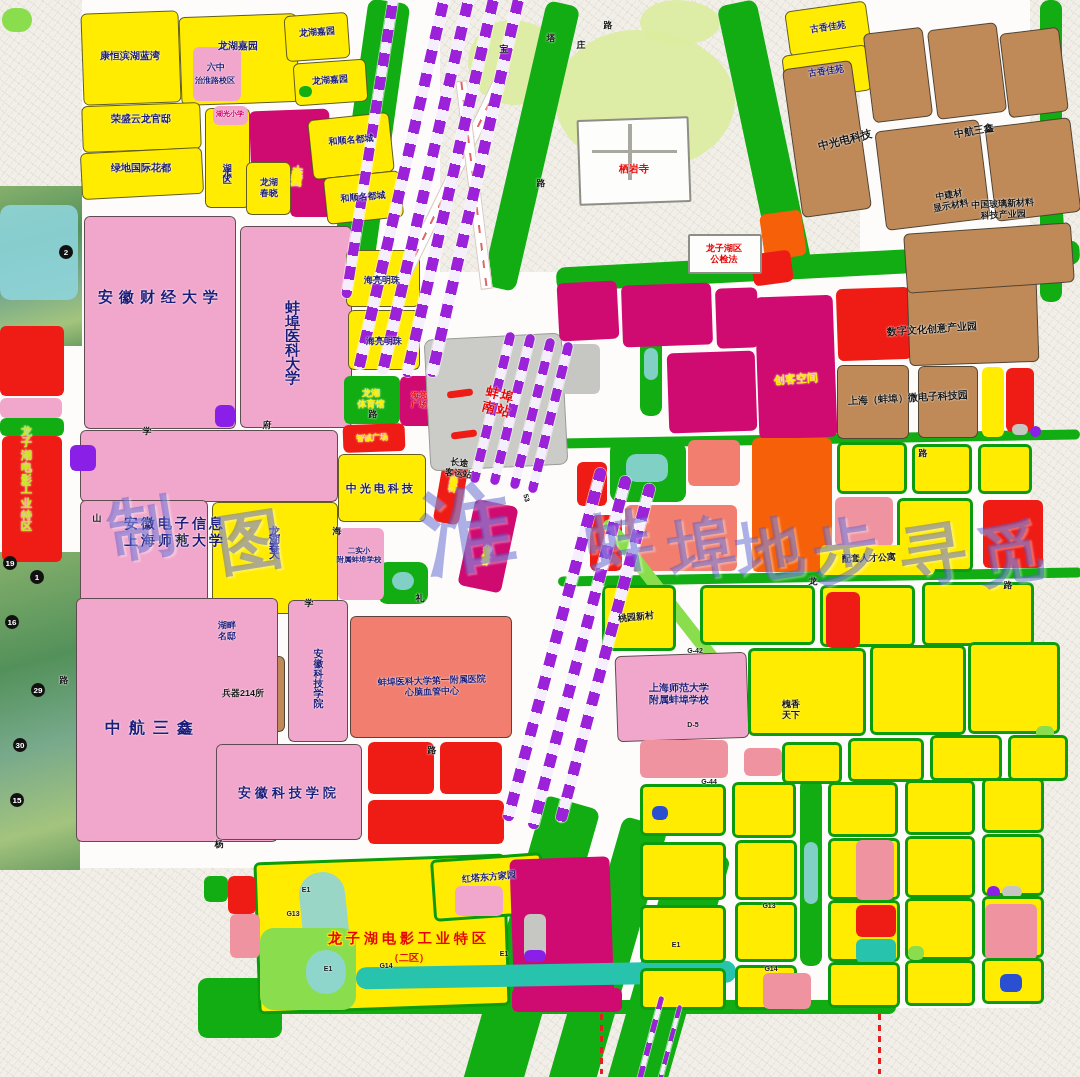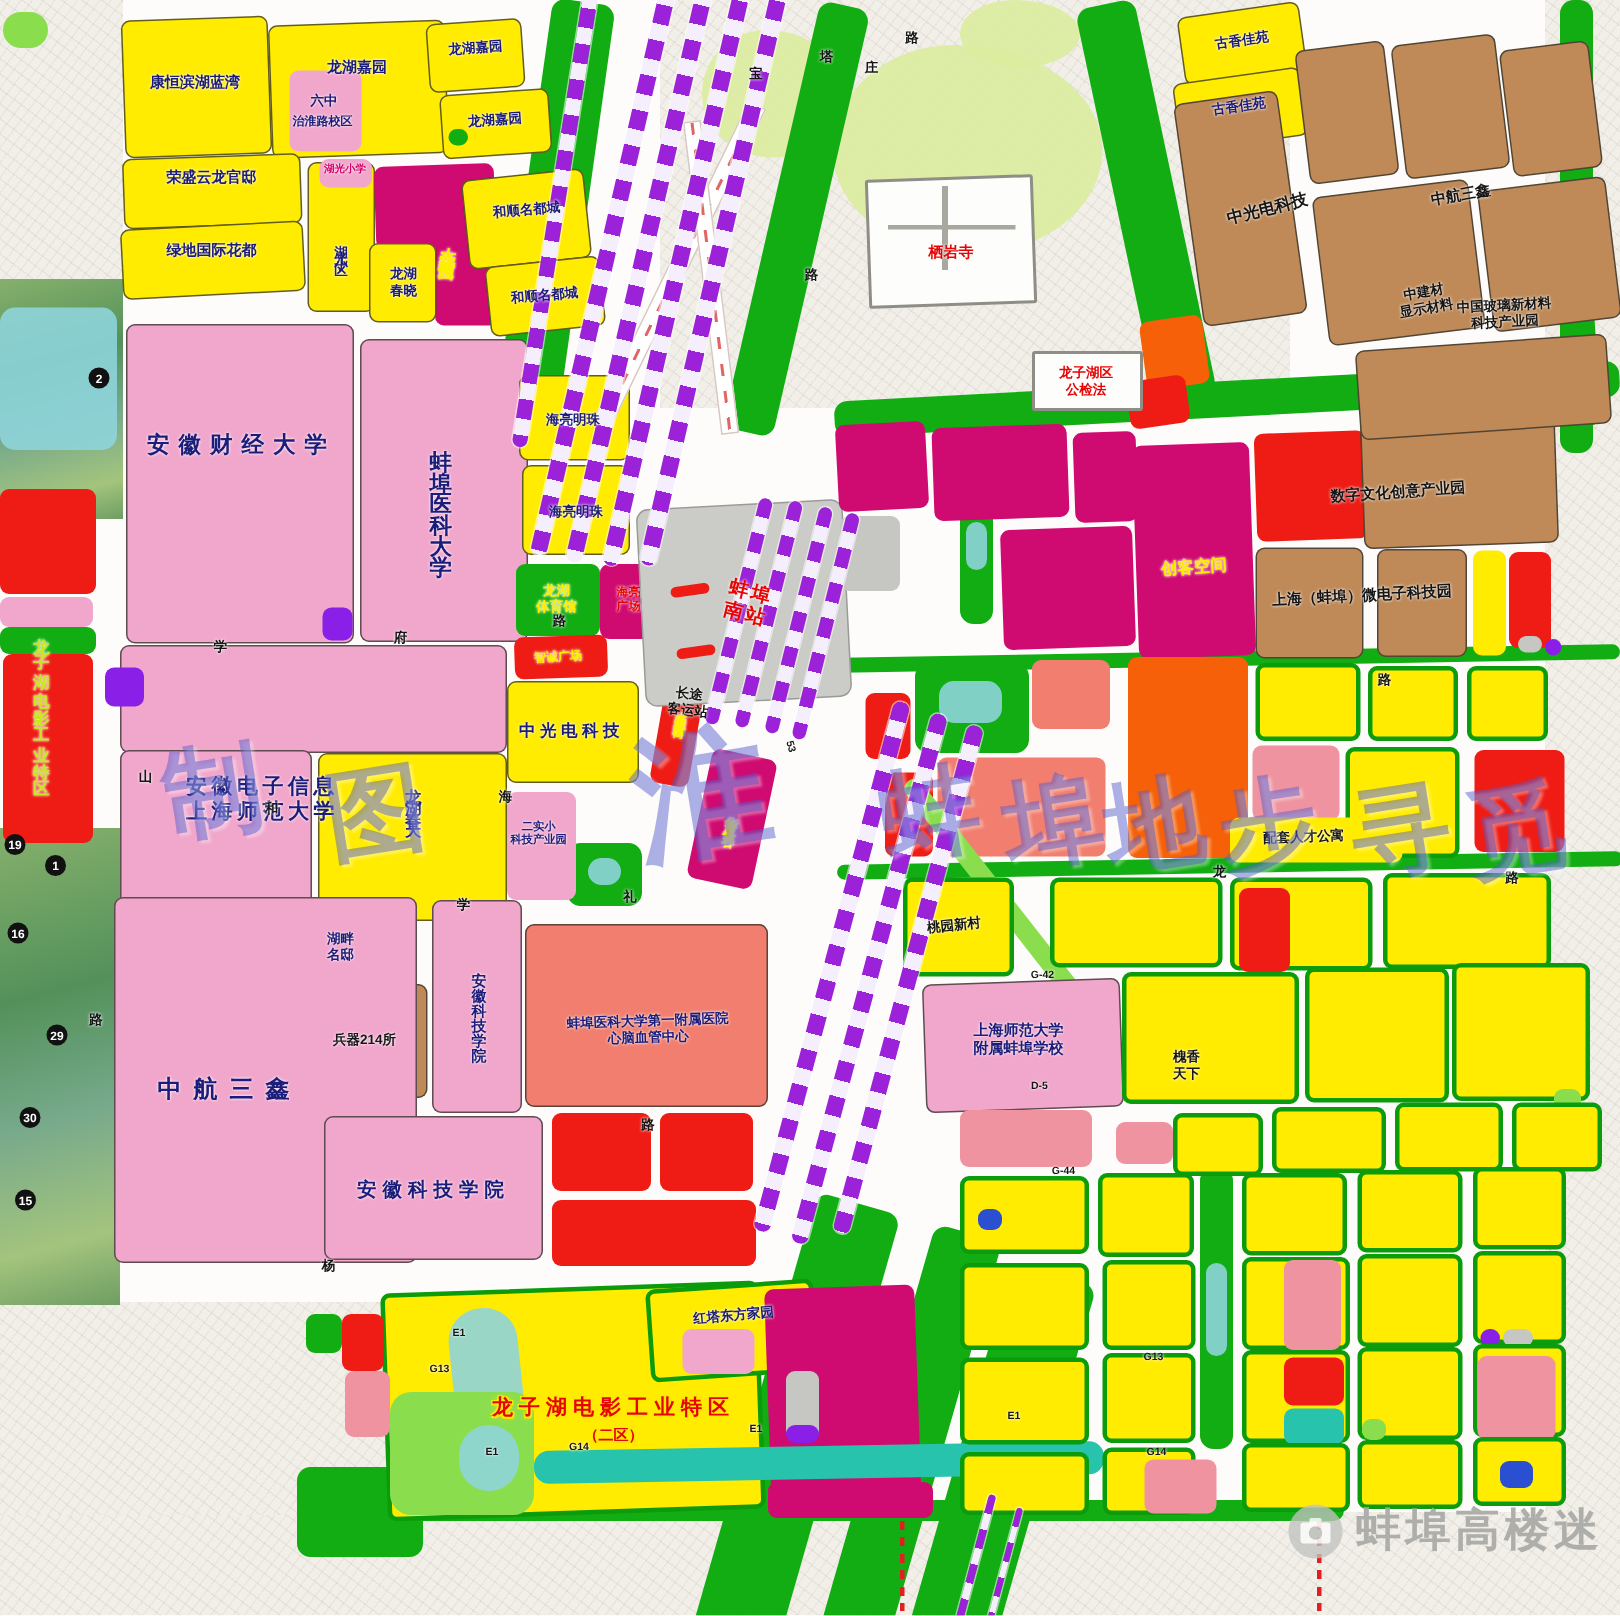--- a/index.html
+++ b/index.html
@@ -29,29 +29,20 @@
       color:rgba(84,92,205,.48);text-shadow:2px 2px 2px rgba(255,255,255,.35);}
   .mk{position:absolute;z-index:45;width:14px;height:14px;border-radius:50%;background:#111;color:#fff;
       font-size:8px;font-weight:700;display:flex;align-items:center;justify-content:center;}
   .credit{position:absolute;z-index:60;display:flex;align-items:center;gap:8px;color:#a9a9a6;
       font-weight:700;font-size:30px;letter-spacing:3px;opacity:.92;}
 </style>
 </head>
 <body>
 
 <div id="map">
-  <div class="credit" style="left:858px;top:1000px;">
-    <svg width="38" height="38" viewBox="0 0 38 38">
-      <circle cx="19" cy="19" r="18" fill="#c2c2bf" opacity="0.85"></circle>
-      <rect x="9" y="13" width="20" height="14" rx="2" fill="#ffffff" opacity="0.9"></rect>
-      <rect x="15" y="10" width="8" height="5" rx="1" fill="#ffffff" opacity="0.9"></rect>
-      <circle cx="19" cy="20" r="4.5" fill="#c2c2bf"></circle>
-    </svg>
-    <span>蚌埠高楼迷</span>
-  </div>
 <div class="abs topo" style="left: 0px; top: 0px; width: 82px; height: 190px;"></div>
     <div class="abs topo" style="left: 440px; top: 0px; width: 420px; height: 272px;"></div>
     <div class="abs topo" style="left: 1030px; top: 0px; width: 50px; height: 1012px;"></div>
     <div class="abs topo" style="left: 0px; top: 1008px; width: 1080px; height: 69px;"></div>
     <div class="abs topo" style="left: 0px; top: 868px; width: 258px; height: 142px;"></div>
     <div class="abs parcel" style="left: 2px; top: 8px; width: 30px; height: 24px; background: rgb(138, 222, 78); border-radius: 12px;"></div>
     <div class="abs photo" style="left: 0px; top: 186px; width: 82px; height: 160px;"></div>
     <div class="abs photo" style="left: 0px; top: 552px; width: 80px; height: 318px;"></div>
     <div class="abs water" style="left: 0px; top: 205px; width: 78px; height: 95px;"></div>
     <div class="abs hill" style="left: 468px; top: 20px; width: 95px; height: 85px;"></div>
@@ -288,21 +279,21 @@
     <span class="lb" style="left: 459px; top: 468px; font-size: 9px; color: rgb(22, 22, 22); transform: translate(-50%, -50%) rotate(6deg);">长途
 客运站</span>
     <span class="lb v" style="left: 488px; top: 545px; font-size: 9px; color: rgb(255, 238, 0); letter-spacing: 4px; transform: translate(-50%, -50%) rotate(10deg);">华夏长谷</span>
     <span class="lb" style="left: 372px; top: 438px; font-size: 8px; color: rgb(255, 238, 0); transform: translate(-50%, -50%) rotate(-3deg);">智诚广场</span>
     <span class="lb" style="left: 381px; top: 488px; font-size: 11px; color: rgb(28, 28, 122); letter-spacing: 3px; transform: translate(-50%, -50%);">中光电科技</span>
     <span class="lb v" style="left: 454px; top: 474px; font-size: 8px; color: rgb(255, 238, 0); letter-spacing: 2px; transform: translate(-50%, -50%) rotate(9deg);">大学城商业街</span>
     <span class="lb" style="left: 175px; top: 532px; font-size: 14px; color: rgb(28, 28, 122); letter-spacing: 3px; transform: translate(-50%, -50%);">安徽电子信息
 上海师范大学</span>
     <span class="lb v" style="left: 274px; top: 532px; font-size: 11px; color: rgb(28, 28, 122); letter-spacing: 8px; transform: translate(-50%, -50%);">龙湖春天</span>
     <span class="lb" style="left: 359px; top: 556px; font-size: 7.5px; color: rgb(28, 28, 122); transform: translate(-50%, -50%);">二实小
-科技产业园</span>
+附属蚌埠学校</span>
     <span class="lb" style="left: 227px; top: 631px; font-size: 9px; color: rgb(28, 28, 122); transform: translate(-50%, -50%);">湖畔
 名邸</span>
     <span class="lb" style="left: 243px; top: 693px; font-size: 9px; color: rgb(22, 22, 22); transform: translate(-50%, -50%);">兵器214所</span>
     <span class="lb v" style="left: 318px; top: 670px; font-size: 10px; color: rgb(28, 28, 122); letter-spacing: 10px; transform: translate(-50%, -50%);">安徽科技学院</span>
     <span class="lb" style="left: 153px; top: 728px; font-size: 16px; color: rgb(28, 28, 122); letter-spacing: 8px; transform: translate(-50%, -50%);">中航三鑫</span>
     <span class="lb" style="left: 289px; top: 793px; font-size: 13px; color: rgb(28, 28, 122); letter-spacing: 4px; transform: translate(-50%, -50%);">安徽科技学院</span>
     <span class="lb" style="left: 432px; top: 686px; font-size: 9px; color: rgb(28, 28, 122); transform: translate(-50%, -50%) rotate(-2deg);">蚌埠医科大学第一附属医院
 心脑血管中心</span>
     <span class="lb" style="left: 932px; top: 329px; font-size: 10px; color: rgb(22, 22, 22); transform: translate(-50%, -50%) rotate(-4deg);">数字文化创意产业园</span>
     <span class="lb" style="left: 796px; top: 379px; font-size: 11px; color: rgb(255, 238, 0); transform: translate(-50%, -50%) rotate(-4deg);">创客空间</span>

